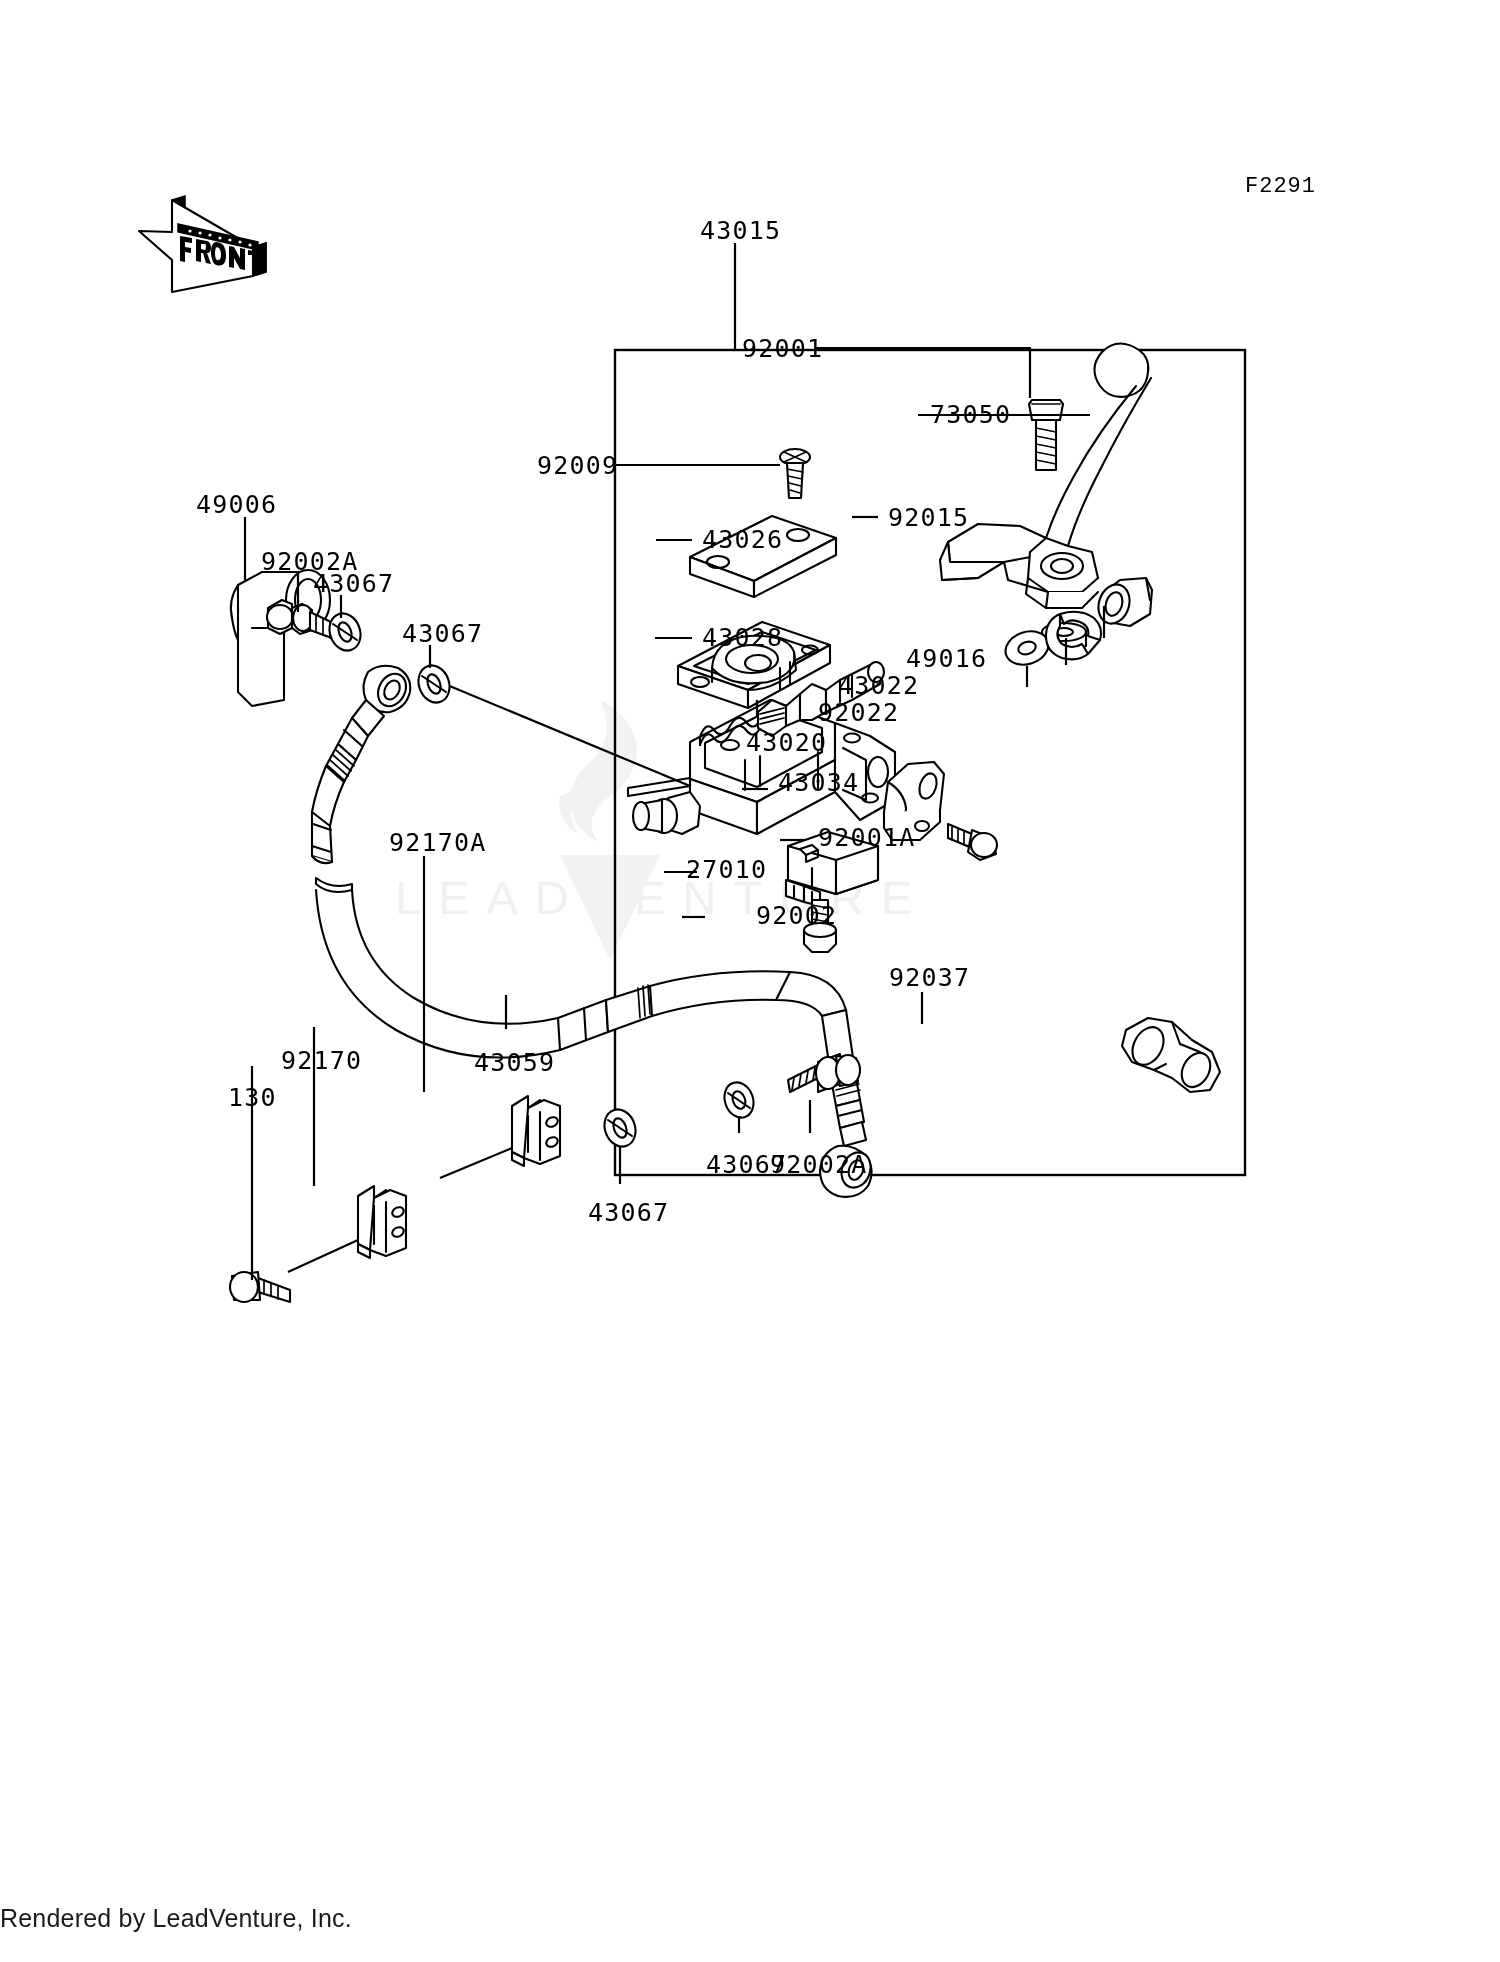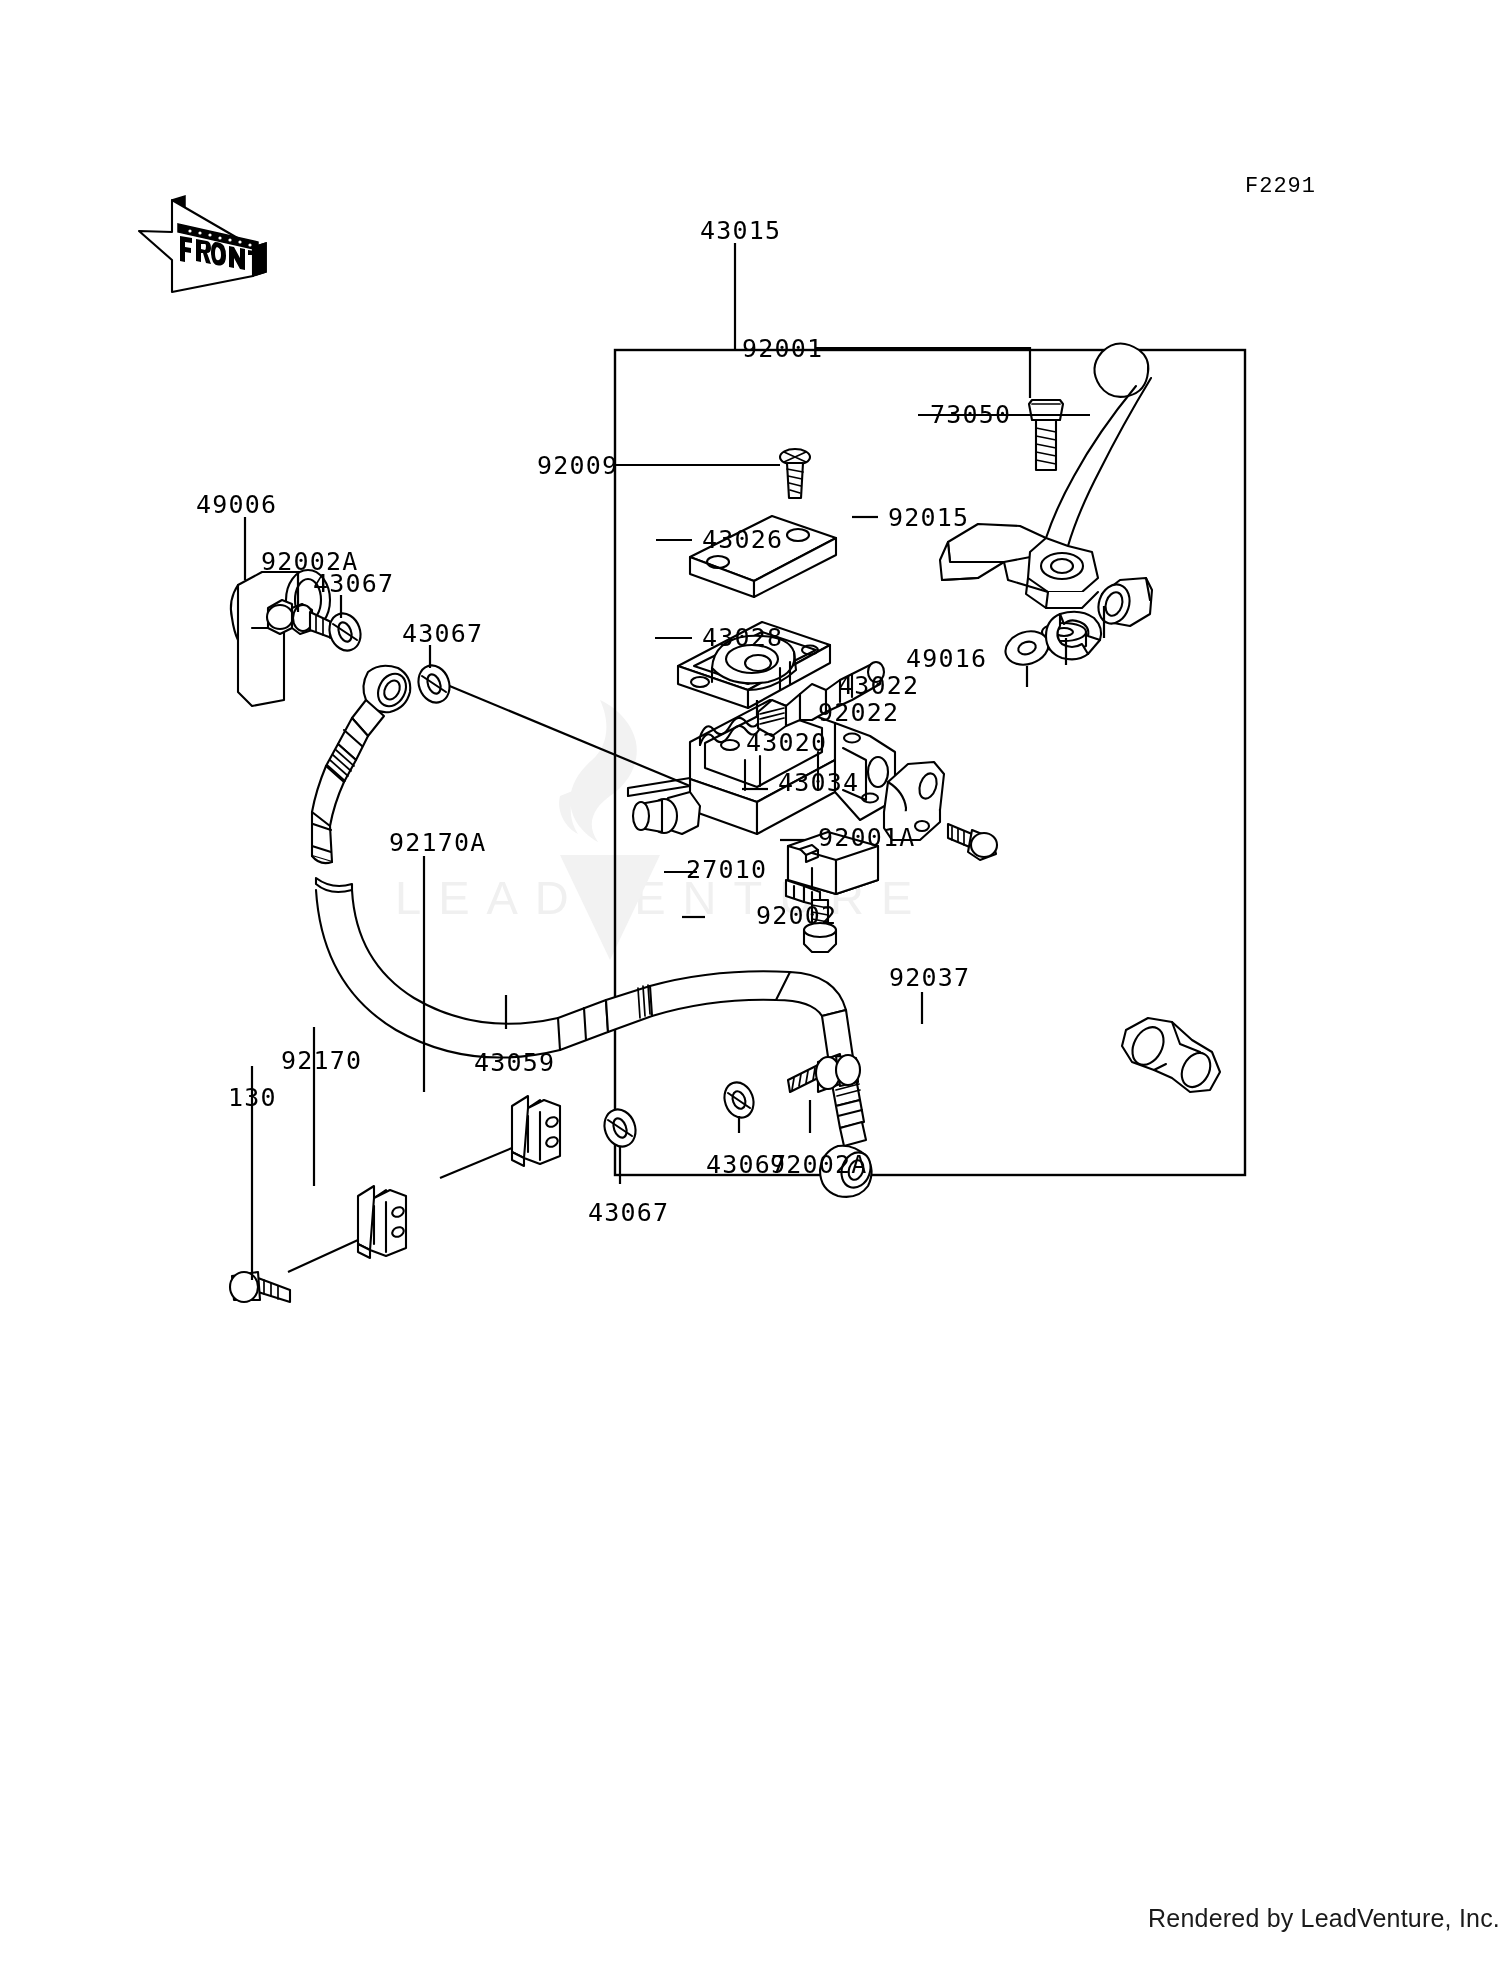--- a/index.html
+++ b/index.html
@@ -15,21 +15,21 @@
     font-family:"DejaVu Sans Mono","Liberation Mono",monospace;
     font-weight:normal;
     font-size:25px;
     letter-spacing:1.2px;
     color:#000;
     white-space:nowrap;
     line-height:1;
   }
   .lbl.code{font-size:22px;font-weight:normal;letter-spacing:1px;}
   .footer{
-    position:absolute;left:0;top:1904px;width:1500px;text-align:right;
+    position:absolute;left:0;top:1904px;width:1500px;text-align:left;
     font-family:"Liberation Sans","DejaVu Sans",sans-serif;
     font-size:25px;font-weight:400;color:#1a1a1a;letter-spacing:.2px;
   }
   .wm{
     position:absolute;
     font-family:"Liberation Sans","DejaVu Sans",sans-serif;
     color:#f0f0f0;
     font-weight:400;
     user-select:none;
     pointer-events:none;

